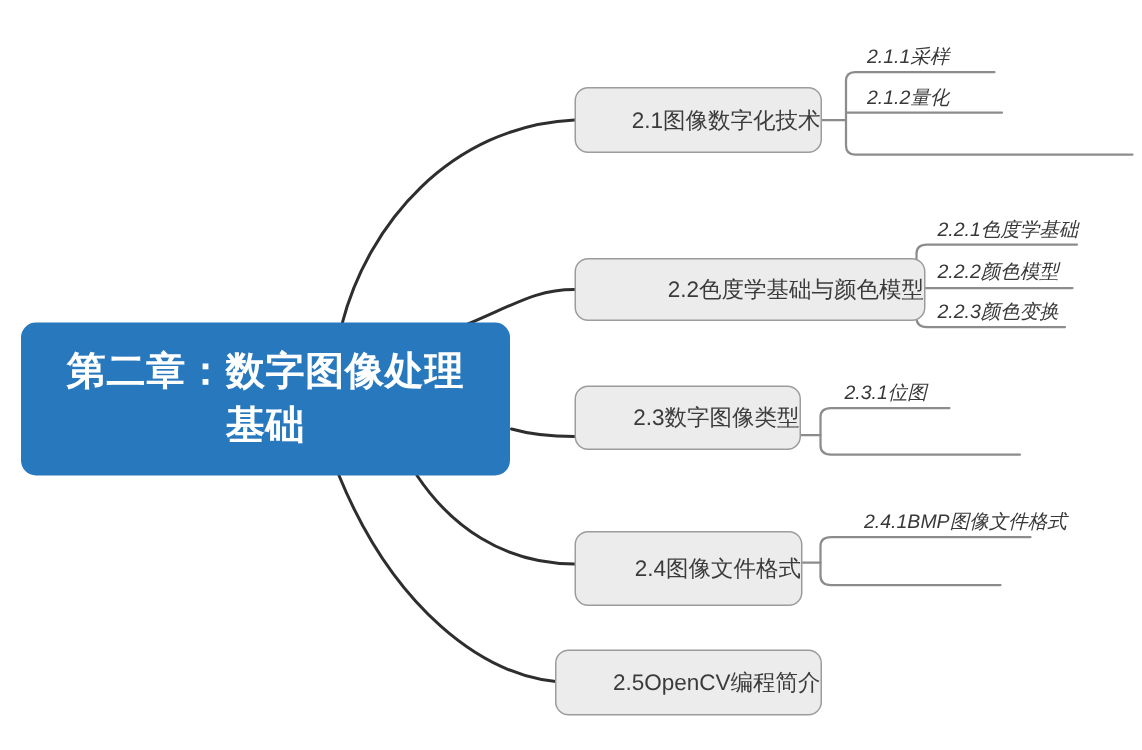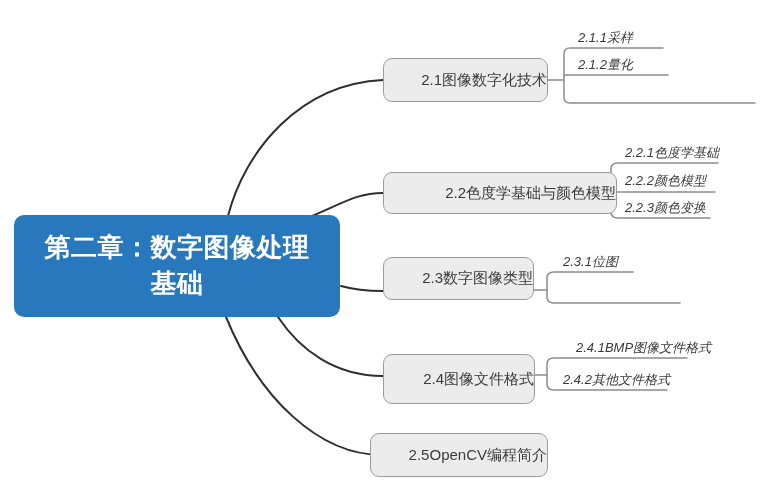--- a/index.html
+++ b/index.html
@@ -83,15 +83,14 @@
   <div class="leaf" style="left:578px;top:30px">2.1.1采样</div>
   <div class="leaf" style="left:578px;top:57px">2.1.2量化</div>
 
   <div class="leaf" style="left:625px;top:145px">2.2.1色度学基础</div>
   <div class="leaf" style="left:625px;top:173px">2.2.2颜色模型</div>
   <div class="leaf" style="left:625px;top:200px">2.2.3颜色变换</div>
 
   <div class="leaf" style="left:563px;top:254px">2.3.1位图</div>
 
   <div class="leaf" style="left:576px;top:340px">2.4.1BMP图像文件格式</div>
-  <div class="leaf" style="left:563px;top:372px">2.4.2其他文件格式</div>
 
 </div>
 
 </body></html>

